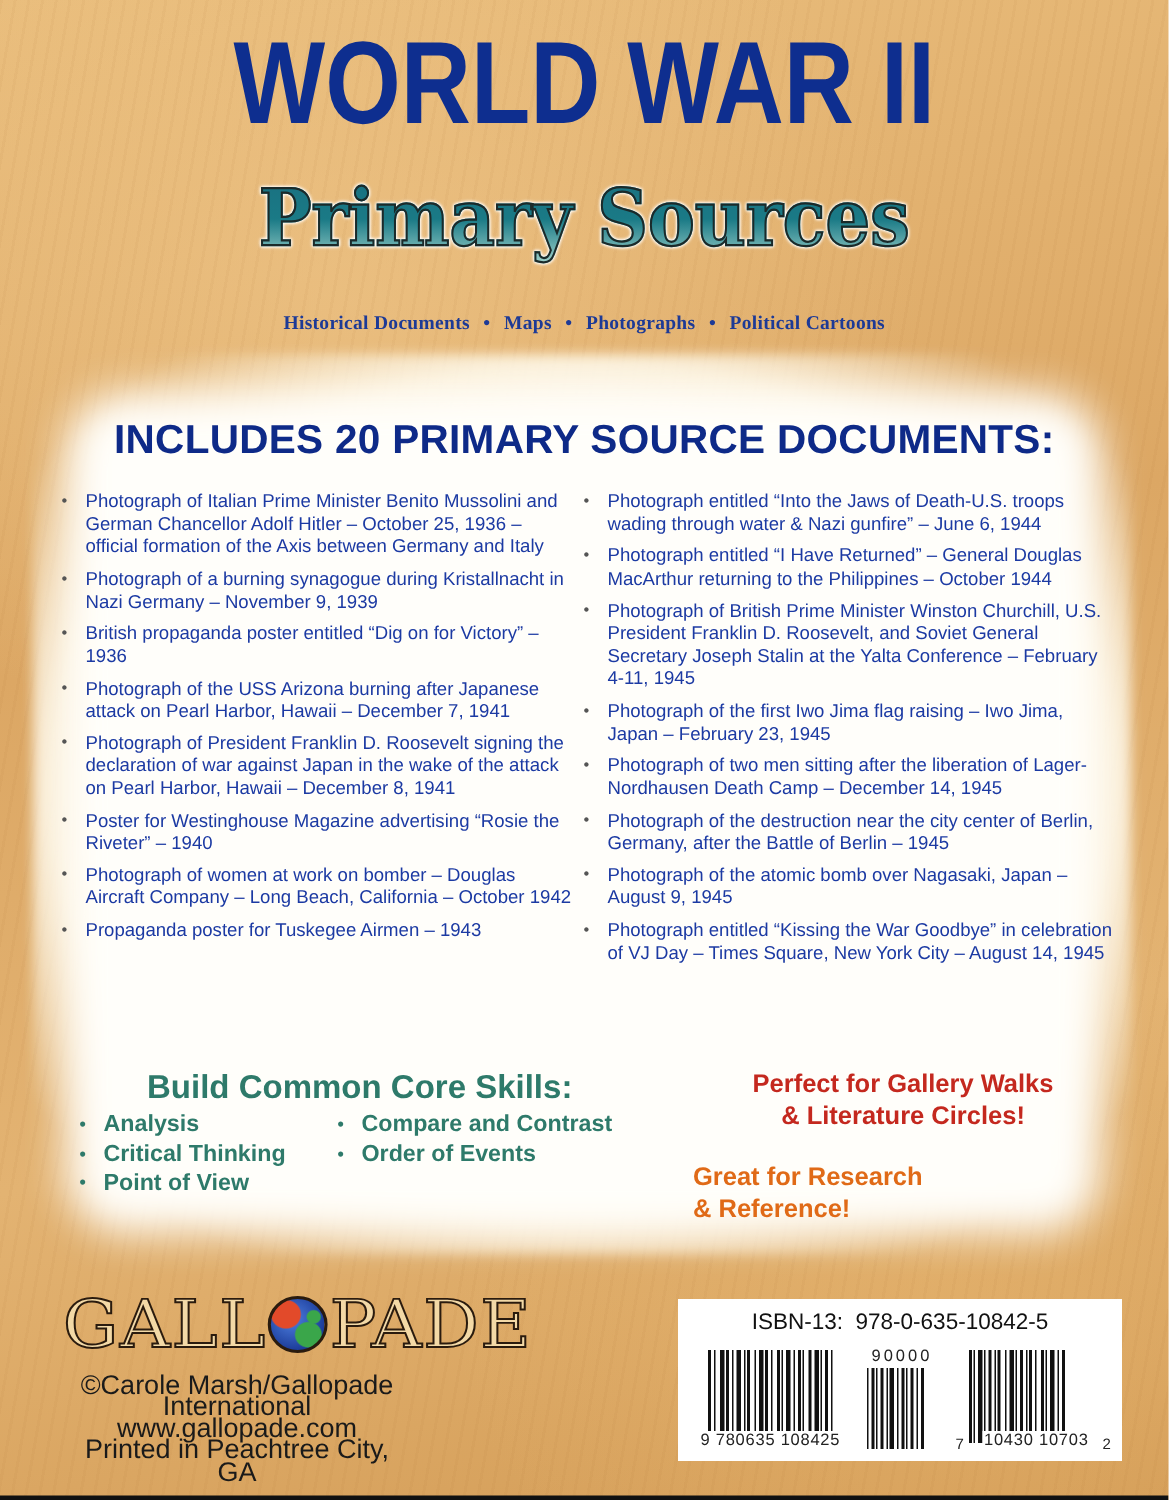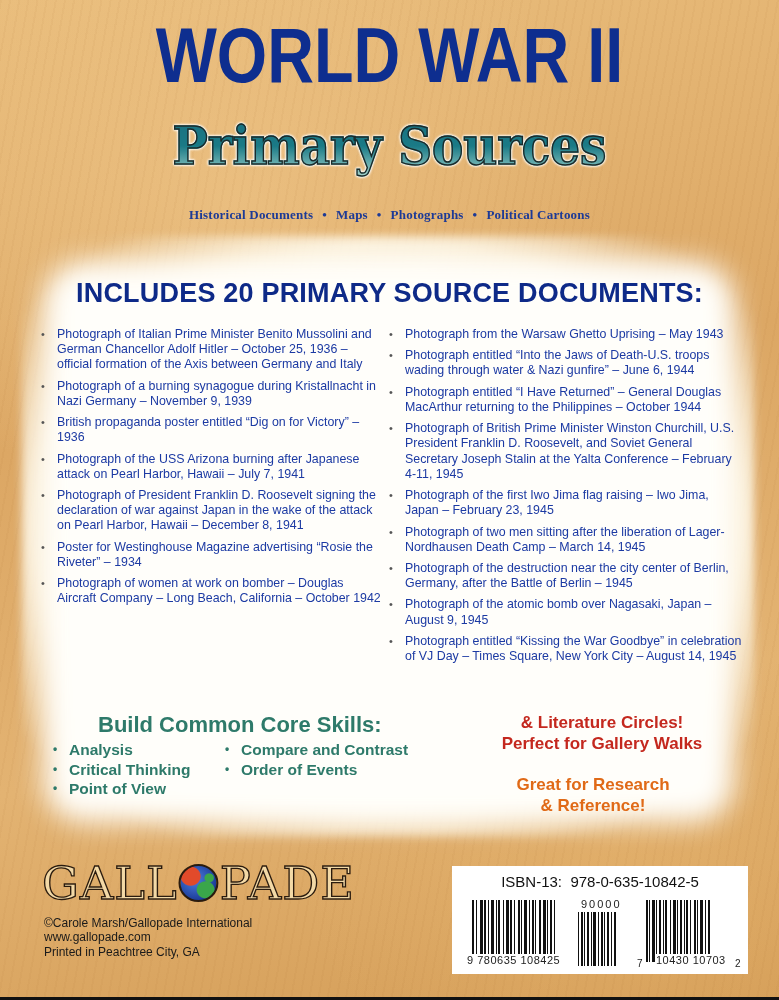--- a/index.html
+++ b/index.html
@@ -81,43 +81,43 @@
   .skills li::before { content:"\2022"; position:absolute; left:2px; font-size:12px; color:#2e7a6a; }
   .skills-a { left:51px; }
   .skills-b { left:223px; }
 
   .perfect {
     position:absolute; left:462px; top:712px; width:280px; text-align:center;
     font-family:"Liberation Sans", sans-serif; font-weight:bold; font-size:17px;
     color:#c4281e; line-height:21px;
   }
   .great {
-    position:absolute; left:462px; top:774px; width:262px; text-align:center;
+    position:absolute; left:462px; top:774px; width:262px; text-align:left;
     font-family:"Liberation Sans", sans-serif; font-weight:bold; font-size:17px;
     color:#e06a17; line-height:21px;
   }
 
   .logo {
     position:absolute; left:42px; top:861px; height:44px; display:flex; align-items:center;
     font-family:"DejaVu Serif", serif; font-size:44px; color:#f3d9a6;
     -webkit-text-stroke:1.3px #2a1b0e; letter-spacing:1px;
     transform: scaleX(1.05); transform-origin:left;
   }
   .globe {
     display:inline-block; width:38px; height:38px; border-radius:50%; margin:0 1px;
     background:
       radial-gradient(circle at 28% 30%, #e24a2a 0 9px, rgba(0,0,0,0) 10px),
       radial-gradient(circle at 70% 70%, #3aa64a 0 8px, rgba(0,0,0,0) 9px),
       radial-gradient(circle at 80% 35%, #3aa64a 0 4px, rgba(0,0,0,0) 5px),
       radial-gradient(circle at 40% 40%, #4d7fe0, #1d3d9a 70%, #0b1c4e);
     border:2px solid #2a1b0e; box-sizing:border-box;
   }
   .credits {
-    position:absolute; left:44px; width:228px; top:916px; 
-    font-family:"Liberation Sans", sans-serif; font-size:12px; color:#1a1a1a; line-height:14.4px;
+    position:absolute; left:44px; width:228px; top:916px; text-align:center;
+    font-family:"Liberation Sans", sans-serif; font-size:18px; color:#1a1a1a; line-height:14.4px;
   }
 
   .barcode-box {
     position:absolute; left:452px; top:866px; width:296px; height:108px; background:#fff;
   }
   .isbn {
     position:absolute; left:0; width:296px; top:7px; text-align:center;
     font-family:"Liberation Sans", sans-serif; font-size:15px; color:#111;
   }
   .bars { position:absolute; height:62px; }
@@ -140,52 +140,52 @@
 <div class="tagline">
   <span>Historical Documents</span><span class="sep">•</span><span>Maps</span><span class="sep">•</span><span>Photographs</span><span class="sep">•</span><span>Political Cartoons</span>
 </div>
 
 <div class="includes">INCLUDES 20 PRIMARY SOURCE DOCUMENTS:</div>
 
 <ul class="docs col-left">
   <li>Photograph of Italian Prime Minister Benito Mussolini and German Chancellor Adolf Hitler – October 25, 1936 – official formation of the Axis between Germany and Italy</li>
   <li>Photograph of a burning synagogue during Kristallnacht in Nazi Germany – November 9, 1939</li>
   <li>British propaganda poster entitled “Dig on for Victory” – 1936</li>
-  <li>Photograph of the USS Arizona burning after Japanese attack on Pearl Harbor, Hawaii – July 7, 1941</li>
+  <li>Photograph of the USS Arizona burning after Japanese attack on Pearl Harbor, Hawaii – December 7, 1941</li>
   <li>Photograph of President Franklin D. Roosevelt signing the declaration of war against Japan in the wake of the attack on Pearl Harbor, Hawaii – December 8, 1941</li>
-  <li>Poster for Westinghouse Magazine advertising “Rosie the Riveter” – 1934</li>
+  <li>Poster for Westinghouse Magazine advertising “Rosie the Riveter” – 1940</li>
   <li>Photograph of women at work on bomber – Douglas Aircraft Company – Long Beach, California – October 1942</li>
+  <li>Propaganda poster for Tuskegee Airmen – 1943</li>
 </ul>
 
 <ul class="docs col-right">
-  <li>Photograph from the Warsaw Ghetto Uprising – May 1943</li>
   <li>Photograph entitled “Into the Jaws of Death-U.S. troops wading through water &amp; Nazi gunfire” – June 6, 1944</li>
   <li>Photograph entitled “I Have Returned” – General Douglas MacArthur returning to the Philippines – October 1944</li>
   <li>Photograph of British Prime Minister Winston Churchill, U.S. President Franklin D. Roosevelt, and Soviet General Secretary Joseph Stalin at the Yalta Conference – February 4-11, 1945</li>
   <li>Photograph of the first Iwo Jima flag raising – Iwo Jima, Japan – February 23, 1945</li>
-  <li>Photograph of two men sitting after the liberation of Lager-Nordhausen Death Camp – March 14, 1945</li>
+  <li>Photograph of two men sitting after the liberation of Lager-Nordhausen Death Camp – December 14, 1945</li>
   <li>Photograph of the destruction near the city center of Berlin, Germany, after the Battle of Berlin – 1945</li>
   <li>Photograph of the atomic bomb over Nagasaki, Japan – August 9, 1945</li>
   <li>Photograph entitled “Kissing the War Goodbye” in celebration of VJ Day – Times Square, New York City – August 14, 1945</li>
 </ul>
 
 <div class="skills-title">Build Common Core Skills:</div>
 <ul class="skills skills-a">
   <li>Analysis</li>
   <li>Critical Thinking</li>
   <li>Point of View</li>
 </ul>
 <ul class="skills skills-b">
   <li>Compare and Contrast</li>
   <li>Order of Events</li>
 </ul>
 
 <div class="perfect">
+  <div>Perfect for Gallery Walks</div>
   <div>&amp; Literature Circles!</div>
-  <div>Perfect for Gallery Walks</div>
 </div>
 <div class="great">
   <div>Great for Research</div>
   <div>&amp; Reference!</div>
 </div>
 
 <div class="logo">
   <span>GALL</span>
   <span class="globe"></span>
   <span>PADE</span>

